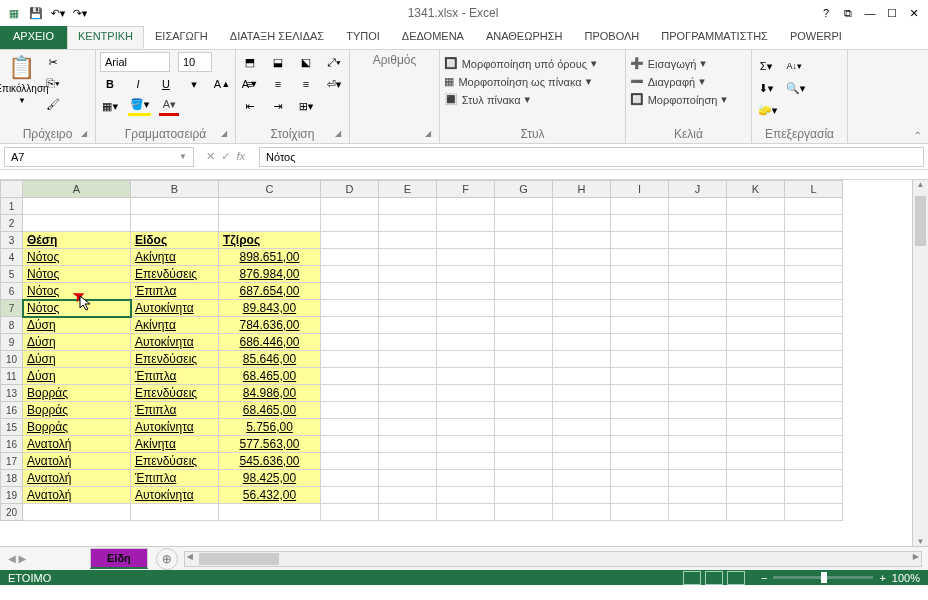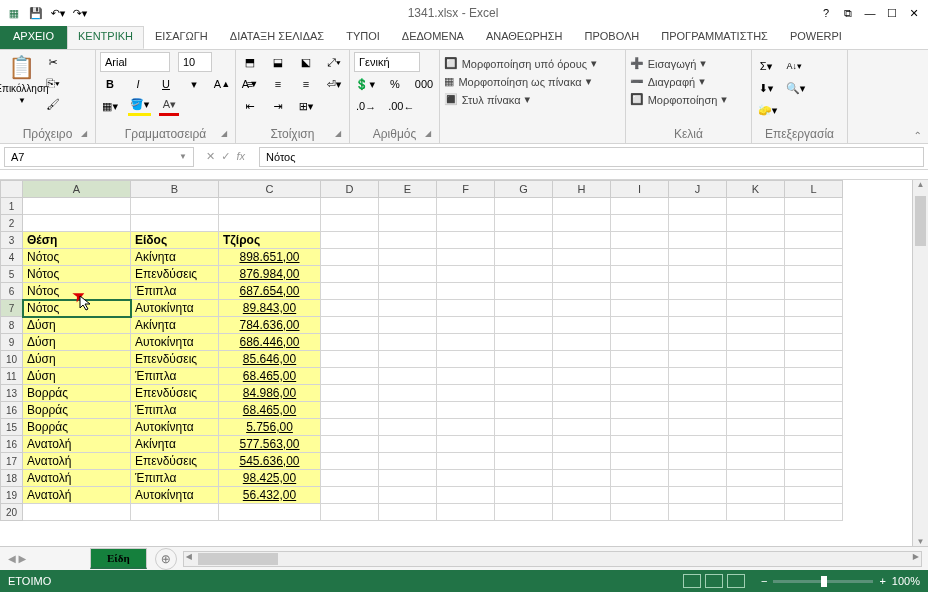--- a/index.html
+++ b/index.html
@@ -45,39 +45,39 @@
 
 
 .sheet-area { display:flex; height:366px; position:relative; }
 .sheet-scroll { flex:1; overflow:hidden; position:relative; }
 table.sheet { border-collapse:collapse; table-layout:fixed; }
 .colhdr th { background:#f0f0f0; border:1px solid #ccc; font-size:11px; font-weight:normal; color:#444; height:17px; }
 .colhdr th.sel { background:#d5e3cc; }
 .rowhdr { background:#f0f0f0; border:1px solid #ccc; font-size:10px; color:#444; width:22px; text-align:center; }
 .rowhdr.sel { background:#d5e3cc; }
 td.cell { border:1px solid #d4d4d4; height:17px; font-size:12px; font-family:Arial; padding:0 4px; white-space:nowrap; }
-td.cell.yellow { background:#ffff99; }
+td.cell.yellow { background:#ffff99; text-decoration:underline; }
 td.cell.yellow.bold { font-weight:bold; }
 td.cell.yellow.num { text-align:center; text-decoration:underline; }
 td.active { outline:2px solid #217346; outline-offset:-1px; position:relative; }
 .corner { width:22px; background:#f0f0f0; border:1px solid #ccc; }
 
 .vscroll { width:16px; background:#f0f0f0; border-left:1px solid #ccc; position:relative; }
 .vscroll .thumb { position:absolute; top:16px; left:2px; right:2px; height:50px; background:#ccc; }
 
 
 .tabstrip { height:24px; display:flex; align-items:center; border-top:1px solid #ccc; background:#f5f5f5; }
 .nav-arrows { width:90px; display:flex; gap:6px; padding:0 8px; color:#999; font-size:10px; }
-.sheet-tab { padding:3px 16px; background:#15803d; border:1px solid #ccc; border-bottom:2px solid #217346; font-size:11px; font-weight:bold; cursor:pointer;font-family:Liberation Serif, serif; }
+.sheet-tab { padding:3px 16px; background:#a21caf; border:1px solid #ccc; border-bottom:2px solid #217346; font-size:11px; font-weight:bold; cursor:pointer; }
 .new-tab { width:22px; height:22px; border:1px solid #ccc; border-radius:50%; margin-left:8px; display:flex; align-items:center; justify-content:center; font-size:12px; color:#777; cursor:pointer; }
 .hscroll-strip { flex:1; height:16px; margin:0 6px; position:relative; background:#f0f0f0; border:1px solid #ccc; }
 .hscroll-strip .thumb { position:absolute; left:0; top:1px; bottom:1px; width:80px; background:#ccc; }
 
 
-.statusbar { height:22px; background:#217346; color:#fff; display:flex; align-items:center; justify-content:space-between; padding:0 8px; font-size:11px; }
+.statusbar { height:15px; background:#217346; color:#fff; display:flex; align-items:center; justify-content:space-between; padding:0 8px; font-size:11px; }
 .zoom { display:flex; align-items:center; gap:6px; }
 .zoom .track { width:100px; height:3px; background:#5a9178; position:relative; }
 .zoom .track .thumb { position:absolute; left:48px; top:-4px; width:6px; height:11px; background:#fff; }
 .view-btns { display:flex; gap:4px; margin-right:10px;}
 .view-btn { width:18px;height:14px;border:1px solid #a0cfb3; }
 
 .cursor-arrow { position:absolute; width:20px; height:20px; pointer-events:none; z-index:100; }
 .red-arrow { color:#d00; font-size:16px; position:absolute; transform:rotate(-25deg);}
 </style>
 </head>
@@ -174,32 +174,20 @@
           <div class="icon-btn">⇤</div>
           <div class="icon-btn">⇥</div>
           <div class="icon-btn">⊞▾</div>
         </div>
     </div>
     <div class="group-label">Στοίχιση</div>
     <div class="dialog-launcher">◢</div>
   </div>
 
   <div class="group" style="width:90px">
-    <div class="vstack" style="gap:2px">
-      <input class="combo" value="Γενική" style="">
-      <div class="hrz">
-          <div class="icon-btn">💲▾</div>
-          <div class="icon-btn">%</div>
-          <div class="icon-btn">000</div>
-        </div>
-      <div class="hrz">
-          <div class="icon-btn">.0→</div>
-          <div class="icon-btn">.00←</div>
-        </div>
-    </div>
     <div class="group-label">Αριθμός</div>
     <div class="dialog-launcher">◢</div>
   </div>
 
   <div class="group" style="width:186px">
     <div class="vstack" style="gap:3px; padding-top:4px">
       <div class="hrz link">
           <span>🔲</span>
           <span>Μορφοποίηση υπό όρους</span>
           <span>▾</span>
@@ -208,20 +196,21 @@
           <span>▦</span>
           <span>Μορφοποίηση ως πίνακα</span>
           <span>▾</span>
         </div>
       <div class="hrz link">
           <span>🔳</span>
           <span>Στυλ πίνακα</span>
           <span>▾</span>
         </div>
     </div>
+    <div class="group-label">Στυλ</div>
   </div>
 
   <div class="group" style="width:126px">
     <div class="vstack" style="gap:3px; padding-top:4px">
       <div class="hrz link">
           <span>➕</span>
           <span>Εισαγωγή</span>
           <span>▾</span>
         </div>
       <div class="hrz link">

